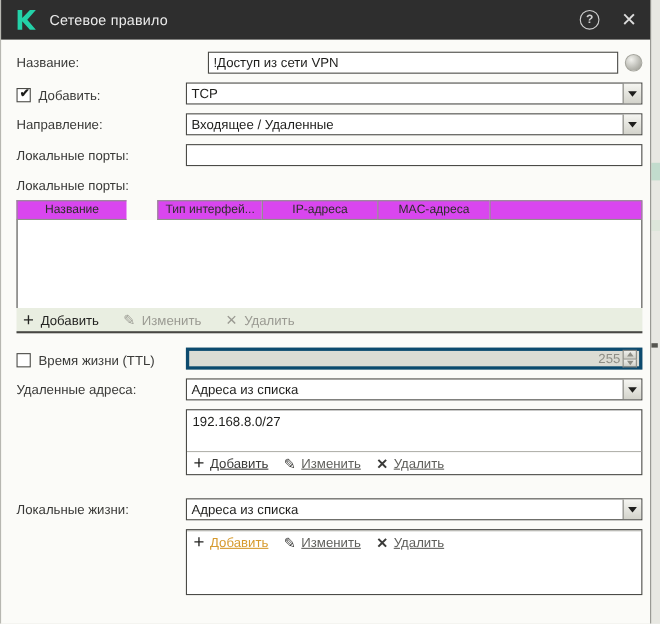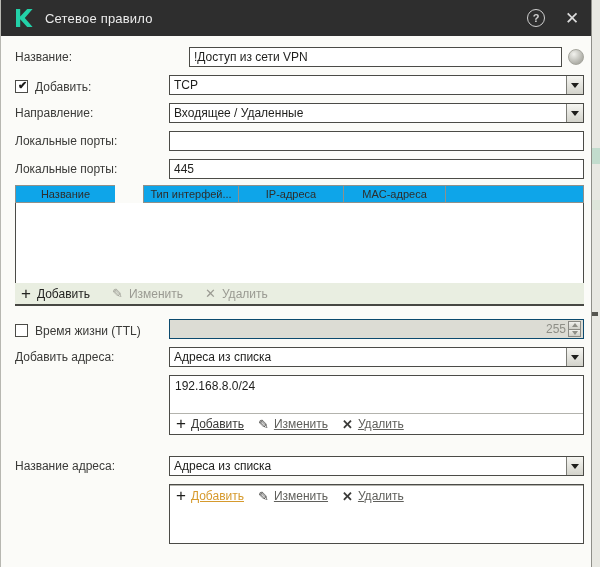--- a/index.html
+++ b/index.html
@@ -71,40 +71,40 @@
     width:16px; height:16px; border-radius:50%; margin-left:6px; flex:0 0 16px;
     background:radial-gradient(circle at 35% 30%, #f2f2ee, #b9b9b2 60%, #97978f);
     border:1px solid #a5a59d;
   }
 
   
   .adapters-group { margin-top:-2px; margin-bottom:0; }
   .adapters-right { flex:1; border-bottom:2px solid #474743; }
   .thead { display:flex; height:18px; }
   .th {
-    background:#0ea5e9; border:1px solid #90908a; border-right:none;
+    background:#d946ef; border:1px solid #90908a; border-right:none;
     font-size:11px; color:#2e2e2c; display:flex; align-items:center; justify-content:center;
     overflow:hidden; white-space:nowrap;
   }
   .th:last-child { border-right:1px solid #90908a; }
   .th.c1{flex:0 0 100px;} .th.c2{flex:0 0 95px;margin-left:28px;} .th.c3{flex:0 0 105px;} .th.c4{flex:0 0 102px;} .th.c5{flex:1;}
   .tbody { height:80px; background:#fff; border-left:1px solid #4b4b47; border-right:1px solid #4b4b47; }
   .adp-toolbar {
     height:21px; background:#e9eee1; display:flex; align-items:center; padding-left:6px;
   }
   .tb-item { display:flex; align-items:center; margin-right:22px; font-size:12px; }
   .tb-item .plus { font-size:17px; font-weight:400; margin-right:6px; line-height:14px; }
   .tb-item .pic { font-size:13px; margin-right:6px; }
   .tb-item.enabled { color:#242422; }
   .tb-item.disabled { color:#9a9a92; }
 
   
   .ttl-row { margin-top:13px; }
   .spinbox {
-    height:20px; width:100%; background:#dcdcd4; border:1px solid #0c4a6e;
+    height:20px; width:100%; background:#dcdcd4; border:3px solid #0c4a6e;
     display:flex; align-items:center; justify-content:flex-end; color:#8e8e86;
     padding-right:2px; position:relative;
   }
   .spin-val { margin-right:2px; }
   .spinner { width:13px; height:16px; display:flex; flex-direction:column; }
   .spin-btn {
     flex:1; background:linear-gradient(#f0f0ec,#cfcfc7); border:1px solid #8a8a84;
     display:flex; align-items:center; justify-content:center;
   }
   .spin-btn + .spin-btn { border-top:none; }
@@ -193,23 +193,20 @@
 
     <div class="row">
       <div class="lbl">Локальные порты:</div>
       <div class="ctrl">
         <input class="tbox" type="text" value="" style="">
       </div>
     </div>
 
     <div class="row">
       <div class="lbl">Локальные порты:</div>
-      <div class="ctrl">
-        <input class="tbox" type="text" value="445" style="">
-      </div>
     </div>
 
     <div class="row adapters-group">
       <div class="adapters-right">
         <div class="thead">
           <div class="th c1">Название</div>
           <div class="th c2">Тип интерфей...</div>
           <div class="th c3">IP-адреса</div>
           <div class="th c4">MAC-адреса</div>
           <div class="th c5"></div>
@@ -246,55 +243,55 @@
               </div>
             <div class="spin-btn">
                 <div class="tri-down-s"></div>
               </div>
           </div>
         </div>
       </div>
     </div>
 
     <div class="row addr-row">
-      <div class="lbl">Добавить адреса:</div>
+      <div class="lbl">Удаленные адреса:</div>
       <div class="ctrl">
         <div class="combo">
           <span>Адреса из списка</span>
           <div class="arrow-btn">
               <div class="tri-down"></div>
             </div>
         </div>
       </div>
     </div>
     <div class="row">
       <div class="lbl"></div>
       <div class="ctrl">
         <div class="listbox">
-          <div class="items">192.168.8.0/24</div>
+          <div class="items">192.168.8.0/27</div>
           <div class="links">
             <div class="link-item">
               <span class="plus">+</span>
               <a class="lnk-dark">Добавить</a>
             </div>
             <div class="link-item">
               <span class="pic">✎</span>
               <a class="lnk-gray">Изменить</a>
             </div>
             <div class="link-item">
               <span class="xic">✕</span>
               <a class="lnk-gray">Удалить</a>
             </div>
           </div>
         </div>
       </div>
     </div>
 
     <div class="row addr-row">
-      <div class="lbl">Название адреса:</div>
+      <div class="lbl">Локальные жизни:</div>
       <div class="ctrl">
         <div class="combo">
           <span>Адреса из списка</span>
           <div class="arrow-btn">
               <div class="tri-down"></div>
             </div>
         </div>
       </div>
     </div>
     <div class="row">

